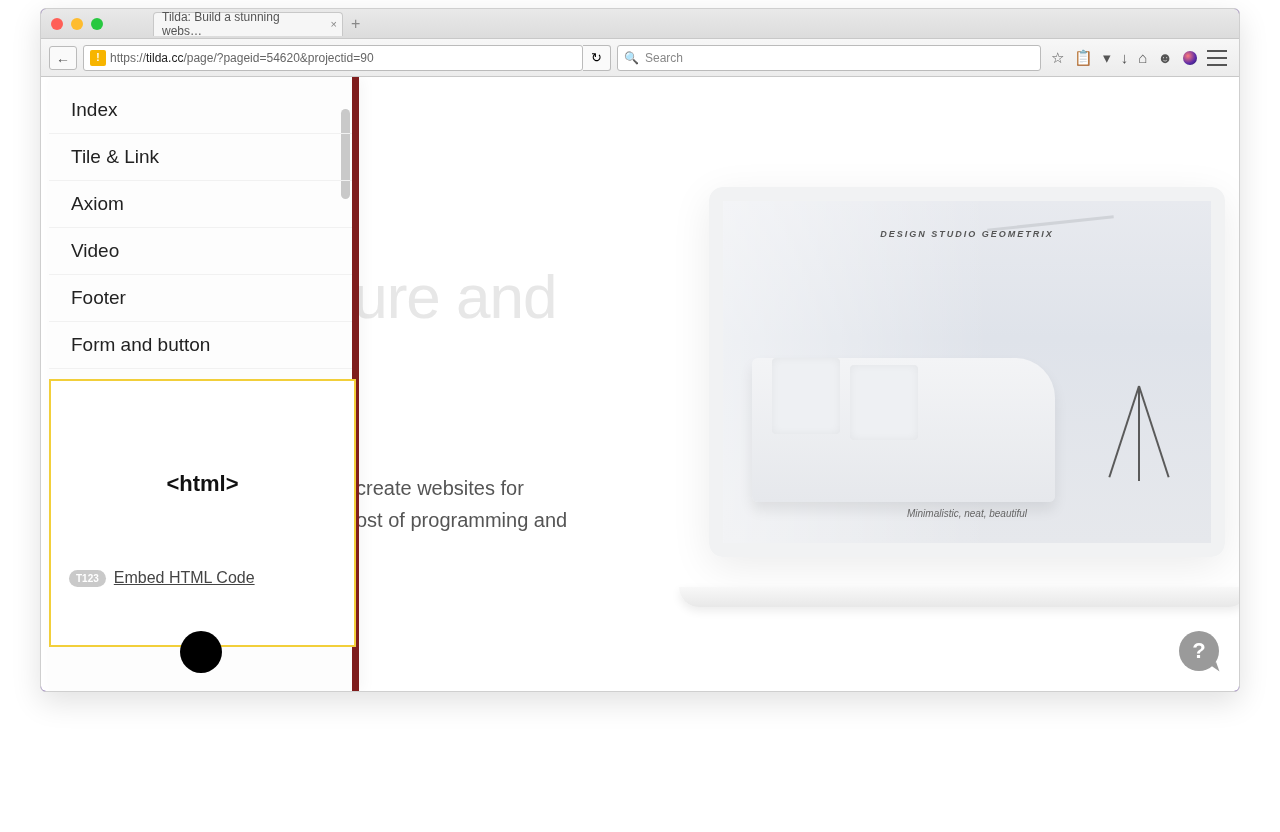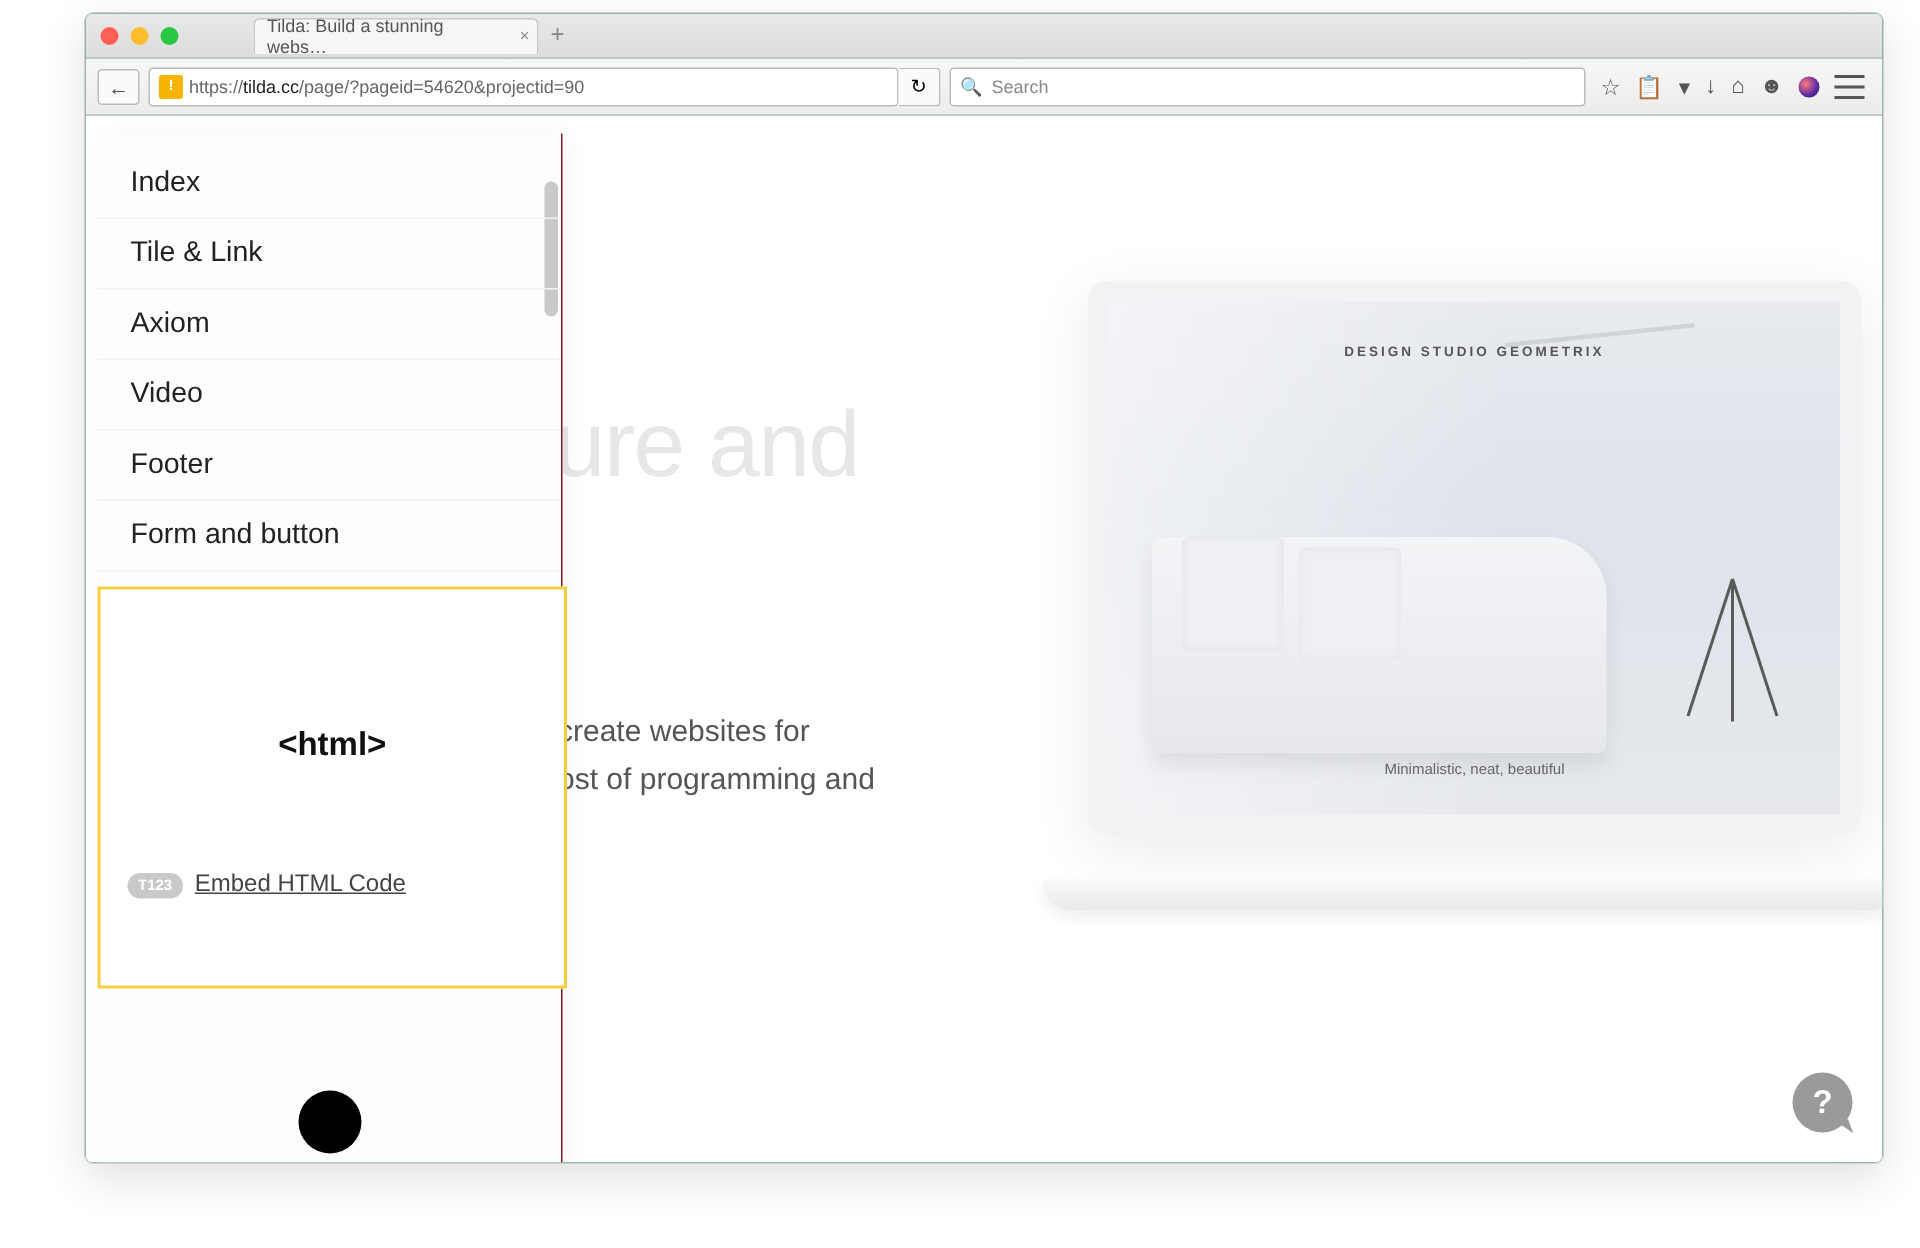--- a/index.html
+++ b/index.html
@@ -1,19 +1,19 @@
 <!DOCTYPE html>
 <html><head>
 <meta charset="utf-8">
 <style>
 * { box-sizing: border-box; margin: 0; padding: 0; }
 body { font-family: -apple-system, Helvetica, Arial, sans-serif; background: #fff; width: 1280px; height: 832px; position: relative; overflow: hidden; }
 
 
-.chrome { position: absolute; top: 8px; left: 40px; width: 1200px; height: 768px; border: 1px solid #cfcfcf; border-radius: 6px; background: #15803d; box-shadow: 0 10px 30px rgba(0,0,0,.12); overflow: hidden; margin-left: 16px; }
+.chrome { position: absolute; top: 8px; left: 40px; width: 1200px; height: 684px; border: 1px solid #cfcfcf; border-radius: 6px; background: #4c1d95; box-shadow: 0 10px 30px rgba(0,0,0,.12); overflow: hidden; }
 .titlebar { height: 30px; background: linear-gradient(#e9e9e9,#dcdcdc); display: flex; align-items: center; padding: 0 10px; border-bottom: 1px solid #c8c8c8; }
 .dots { display: flex; gap: 8px; }
 .dot { width: 12px; height: 12px; border-radius: 50%; }
 .dot.r { background: #ff5f57; } .dot.y { background: #febc2e; } .dot.g { background: #28c840; }
 .tab { margin-left: 50px; height: 24px; background: #f6f6f6; border: 1px solid #c8c8c8; border-bottom: none; border-radius: 4px 4px 0 0; padding: 0 20px 0 8px; display: flex; align-items: center; font-size: 12px; color: #555; position: relative; max-width: 190px; }
 .tab .x { position: absolute; right: 5px; font-size: 11px; color: #888; }
 .plus { margin-left: 8px; color: #888; font-size: 16px; }
 
 .toolbar { height: 38px; background: linear-gradient(#f7f7f7,#ececec); border-bottom: 1px solid #c8c8c8; display: flex; align-items: center; padding: 0 8px; gap: 6px; }
 .navbtn { width: 28px; height: 24px; border: 1px solid #bbb; border-radius: 3px; background: #fafafa; display: flex; align-items: center; justify-content: center; color: #555; font-size: 14px; cursor: pointer; }
@@ -29,39 +29,39 @@
 .colordot { width: 14px; height: 14px; border-radius: 50%; background: radial-gradient(circle at 35% 35%, #ff7a7a, #5a2aa8 60%, #1a1a4a); }
 
 
 .viewport { position: absolute; top: 68px; left: 0; right: 0; bottom: 0; background: #fff; overflow: hidden; }
 .bgtext { position: absolute; left: 80px; top: 170px; font-size: 62px; font-weight: 200; color: #e7e7e7; letter-spacing: -1px; line-height: 1.6; }
 .bgtext2 { position: absolute; left: 80px; top: 275px; font-size: 62px; font-weight: 200; color: #e7e7e7; letter-spacing: -1px; }
 .bgbody { position: absolute; left: 315px; top: 395px; font-size: 20px; color: #555; font-weight: 300; line-height: 1.6; }
 
 
 .laptop { position: absolute; right: -10px; top: 110px; width: 570px; height: 420px; }
-.lapscreen { position: absolute; top: 0; left: 30px; right: 24px; height: 370px; background: linear-gradient(#f0f0f2,#e8e8ea); border: 14px solid #f1f2f3; border-radius: 14px; box-shadow: 0 10px 40px rgba(0,0,0,.08); overflow: hidden; }
+.lapscreen { position: absolute; top: 0; left: 30px; right: 24px; height: 370px; background: linear-gradient(#f0f0f2,#e8e8ea); border: 14px solid #f1f2f3; border-radius: 14px; box-shadow: 0 10px 40px rgba(0,0,0,.08); overflow: hidden; font-style: italic; }
 .lapcam { position: absolute; top: -8px; left: 50%; width: 5px; height: 5px; background: #aaa; border-radius: 50%; transform: translateX(-50%); }
 .lapbase { position: absolute; bottom: 0; left: 0; right: 0; height: 20px; background: linear-gradient(#f8f8f8,#e8e8e8); border-radius: 0 0 20px 20px; box-shadow: 0 4px 10px rgba(0,0,0,.08); }
 .room { position: absolute; inset: 0; background: linear-gradient(180deg,#e8eaef 0%,#dfe3ea 40%,#e6e8ec 100%); }
 .room::before { content:''; position:absolute; left:0; top:0; width:55%; height:100%; background: linear-gradient(90deg, rgba(255,255,255,.5), rgba(255,255,255,0)); }
 .sofa { position:absolute; left:6%; bottom:12%; width:62%; height:42%; background: linear-gradient(#f3f4f6,#e6e8ec); border-radius: 6px 40px 6px 6px; box-shadow: 0 8px 14px rgba(0,0,0,.08); }
 .cushion { position:absolute; background:#eef0f3; border-radius:4px; box-shadow: inset 0 0 8px rgba(0,0,0,.05); }
 .c1 { left:10%; bottom:32%; width:14%; height:22%; }
 .c2 { left:26%; bottom:30%; width:14%; height:22%; }
 .lamp { position:absolute; right:20%; top:6%; width:26%; height:3px; background:#d0d3d8; transform: rotate(-6deg); }
 .tripod { position:absolute; right:12%; bottom:18%; width:6%; height:28%; }
 .tripod div { position:absolute; bottom:0; left:50%; width:2px; height:100%; background:#5a5a5a; transform-origin: top; }
 .tripod div:nth-child(1){ transform: rotate(-18deg);} .tripod div:nth-child(2){ transform: rotate(0);} .tripod div:nth-child(3){ transform: rotate(18deg);}
 .brand { position:absolute; top:28px; width:100%; text-align:center; font-size:9px; letter-spacing:2px; color:#555; font-weight:600; }
 .axiom { position:absolute; top:45%; width:100%; text-align:center; font-size:64px; font-weight:100; color:#444; letter-spacing:6px; transform: translateY(-50%);}
 .tagline { position:absolute; bottom:24px; width:100%; text-align:center; font-size:10px; color:#666; }
 
 
-.panel { position:absolute; left:8px; top:12px; width:310px; height:100%; background:#fdfdfd; border-right:1px solid #7f1d1d; box-shadow: 4px 0 14px rgba(0,0,0,.04); z-index:5; }
+.panel { position:absolute; left:8px; top:0; width:310px; height:100%; background:#fdfdfd; border-right:7px solid #7f1d1d; box-shadow: 4px 0 14px rgba(0,0,0,.04); z-index:5; }
 .scrolltrack { position:absolute; right:2px; top:32px; width:9px; height:90px; background:#c9c9c9; border-radius:5px; }
 .catlist { padding: 10px 0 0 0; }
 .cat { padding: 12px 22px; font-size: 19px; font-weight: 300; color:#222; border-bottom:1px solid #f1f1f1; cursor:pointer; position:relative; }
 .cat .toggle { position:absolute; right:20px; color:#888; }
 
 .blockcard { margin: 0 10px 14px 10px; border:2px solid #f2cf3a; background:#fff; padding: 18px 10px 12px 10px; position:absolute; top:302px; left:-10px; right:-14px; height: 268px; }
 .blockpreview { height: 170px; display:flex; align-items:center; justify-content:center; font-weight:800; font-size:22px; color:#111; }
 .blockmeta { display:flex; align-items:center; gap:8px; padding-left: 8px; }
 .tcode { background:#c9c9c9; color:#fff; font-size:10px; font-weight:600; padding: 3px 7px; border-radius: 10px; }
 .blocktitle { font-size: 16px; color:#444;text-decoration:underline; }

